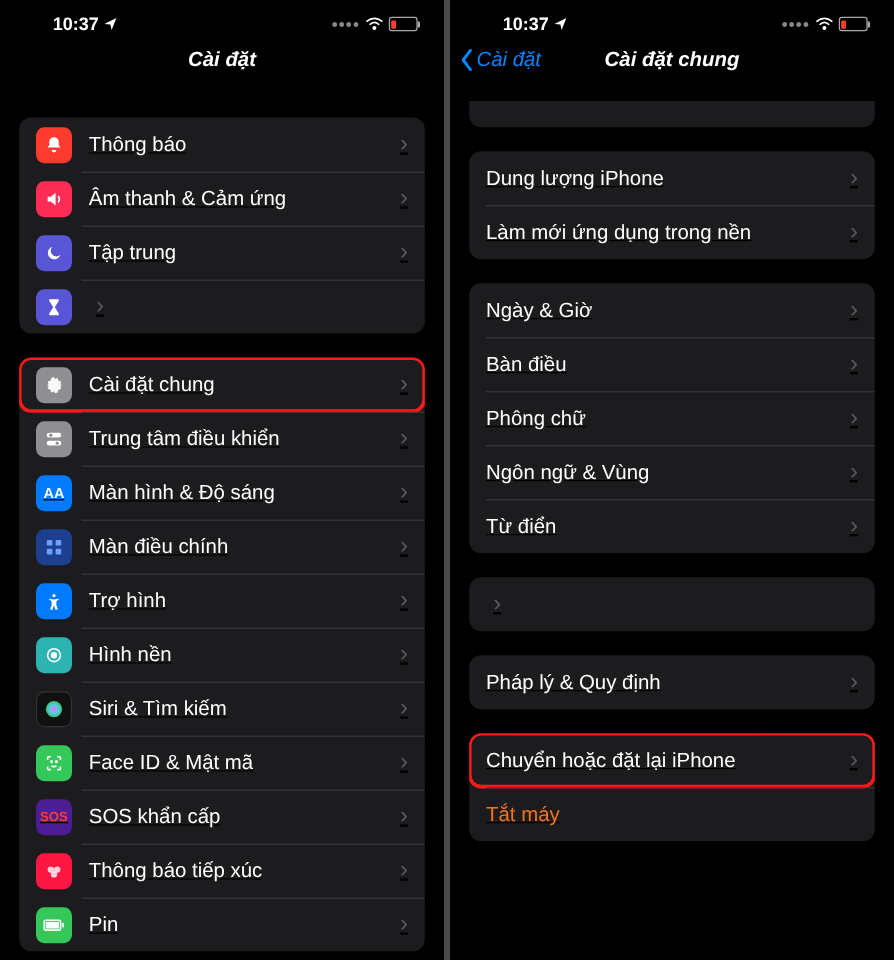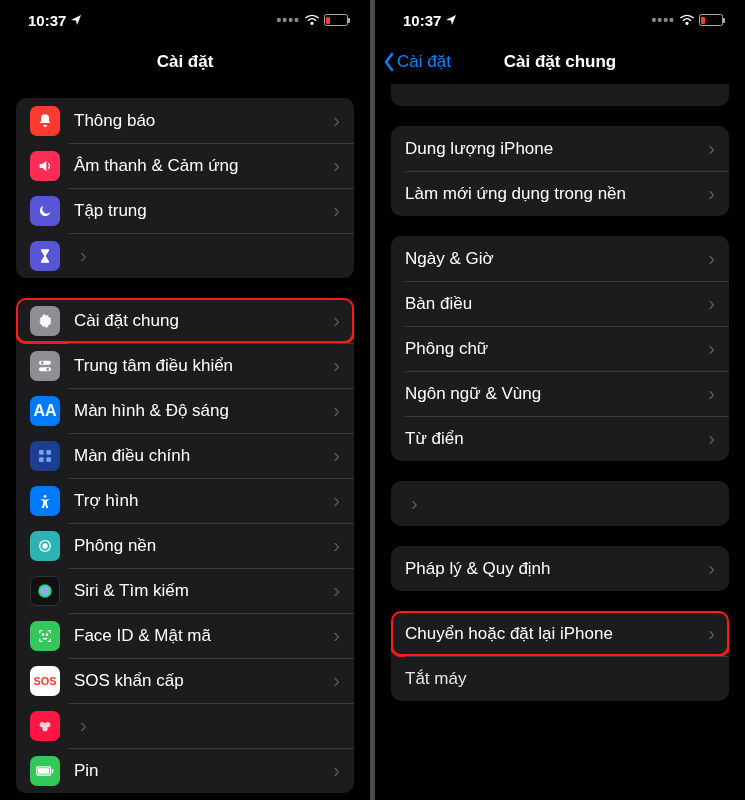--- a/index.html
+++ b/index.html
@@ -17,21 +17,21 @@
     height: 800px;
     background: #000;
     position: relative;
     overflow: hidden;
   }
   .status-bar {
     height: 40px;
     display: flex;
     justify-content: space-between;
     align-items: center;
-    padding: 0 22px 0 28px;
+    padding: 0 22px 0 44px;
     color: #fff;
     font-size: 15px;
     font-weight: 600;
     gap: 42px;
   }
   .status-left { display: flex; align-items: center; gap: 4px; }
   .status-right { display: flex; align-items: center; gap: 4px; }
   .wifi-icon, .loc-icon { display:inline-block; }
   .battery {
     width: 24px; height: 12px;
@@ -43,46 +43,48 @@
     padding-left: 1px;
   }
   .battery::after {
     content:""; position:absolute; right:-3px; top:3px;
     width:2px; height:5px; background:#aaa; border-radius:0 1px 1px 0;
   }
   .battery-fill { width:4px; height:7px; background:#ff3b30; border-radius:1px; }
   .header {
     height: 44px;
     display: flex;
-    align-items: center;
+    align-items: flex-start;
     justify-content: center;
     position: relative;
     color: #fff;
     font-size: 17px;
     font-weight: 600;
+    font-style: italic;
   }
   .back-btn {
     position: absolute;
     left: 8px;
     display: flex;
     align-items: center;
     color: #0a84ff;
     font-weight: 400;
     font-size: 17px;
     gap: 2px;
   }
   .content {
     padding: 0 16px;
     overflow-y: hidden;
   }
   .group {
     background: #1c1c1e;
     border-radius: 10px;
     margin-top: 20px;
     overflow: hidden;
+    text-decoration: underline;
   }
   .group.first { margin-top: 14px; }
   .row {
     display: flex;
     align-items: center;
     height: 45px;
     padding: 0 14px 0 14px;
     position: relative;
   }
   .row:not(:last-child)::after {
@@ -95,21 +97,21 @@
   .icon {
     width: 30px; height: 30px;
     border-radius: 7px;
     display: flex; align-items: center; justify-content: center;
     margin-right: 14px;
     flex-shrink: 0;
     font-size: 16px;
     color:#fff;
   }
   .label { color:#fff; font-size:17px; flex:1; }
-  .label.blue { color:#e5e5e5; }
+  .label.blue { color:#f97316; }
   .chevron {
     color:#5a5a5f; font-size: 20px; font-weight:400;
     margin-left:6px;
   }
   .highlight {
     outline: 3px solid #ff1a1a;
     outline-offset: -2px;
     border-radius: 10px;
     position: relative;
     z-index: 5;
@@ -122,21 +124,21 @@
   
   .bg-red { background:#ff3b30; }
   .bg-pink { background:#ff2d55; }
   .bg-indigo { background:#5856d6; }
   .bg-gray { background:#8e8e93; }
   .bg-blue { background:#007aff; }
   .bg-darkblue { background:#1c3f8f; }
   .bg-teal { background:#2eb3b3; }
   .bg-black { background:#111; border:0.5px solid #333;}
   .bg-green { background:#34c759; }
-  .bg-sos { background:#ffffff; color:#ff3b30; font-size:11px; font-weight:700;}
+  .bg-sos { background:#4c1d95; color:#ff3b30; font-size:11px; font-weight:700;}
   svg { display:block; }
 </style>
 </head>
 <body>
 
 <div class="phone">
   <div class="status-bar">
     <div class="status-left">
       <span>10:37</span>
       <span class="loc-icon">
@@ -220,21 +222,21 @@
               <rect x="3" y="4" width="18" height="6" rx="3"></rect>
               <rect x="3" y="14" width="18" height="6" rx="3"></rect>
               <circle cx="8" cy="7" r="2" fill="#8e8e93"></circle>
               <circle cx="16" cy="17" r="2" fill="#8e8e93"></circle>
             </svg>
           </div>
         <span class="label">Trung tâm điều khiển</span>
         <span class="chevron">›</span>
       </div>
       <div class="row">
-        <div class="icon bg-blue" style="font-weight:700;font-size:16px">AA</div>
+        <div class="icon bg-blue" style="font-weight:700;font-size:12px">AA</div>
         <span class="label">Màn hình &amp; Độ sáng</span>
         <span class="chevron">›</span>
       </div>
       <div class="row">
         <div class="icon bg-darkblue">
             <svg width="16" height="16" viewBox="0 0 24 24" fill="#6ea0ff">
               <rect x="3" y="3" width="7" height="7" rx="1.5"></rect>
               <rect x="14" y="3" width="7" height="7" rx="1.5"></rect>
               <rect x="3" y="14" width="7" height="7" rx="1.5"></rect>
               <rect x="14" y="14" width="7" height="7" rx="1.5"></rect>
@@ -253,21 +255,21 @@
         <span class="label">Trợ hình</span>
         <span class="chevron">›</span>
       </div>
       <div class="row">
         <div class="icon bg-teal">
             <svg width="16" height="16" viewBox="0 0 24 24" fill="none" stroke="#fff" stroke-width="2">
               <circle cx="12" cy="12" r="8"></circle>
               <circle cx="12" cy="12" r="3" fill="#fff"></circle>
             </svg>
           </div>
-        <span class="label">Phông nền</span>
+        <span class="label">Hình nền</span>
         <span class="chevron">›</span>
       </div>
       <div class="row">
         <div class="icon bg-black">
             <svg width="18" height="18" viewBox="0 0 24 24">
               <defs>
                 <radialGradient id="sg">
                   <stop offset="0" stop-color="#ff6ad5"></stop>
                   <stop offset="0.5" stop-color="#5ac8fa"></stop>
                   <stop offset="1" stop-color="#34c759"></stop>
@@ -297,20 +299,21 @@
         <span class="chevron">›</span>
       </div>
       <div class="row">
         <div class="icon" style="background:#ff1744">
             <svg width="16" height="16" viewBox="0 0 24 24" fill="#fff">
               <circle cx="8" cy="10" r="4" opacity="0.8"></circle>
               <circle cx="16" cy="10" r="4" opacity="0.8"></circle>
               <circle cx="12" cy="16" r="4" opacity="0.8"></circle>
             </svg>
           </div>
+        <span class="label">Thông báo tiếp xúc</span>
         <span class="chevron">›</span>
       </div>
       <div class="row">
         <div class="icon bg-green">
             <svg width="18" height="12" viewBox="0 0 26 14" fill="#fff">
               <rect x="1" y="1" width="20" height="12" rx="2" fill="none" stroke="#fff" stroke-width="2"></rect>
               <rect x="23" y="4" width="2" height="6" rx="1"></rect>
               <rect x="3" y="3" width="16" height="8" fill="#fff"></rect>
             </svg>
           </div>

